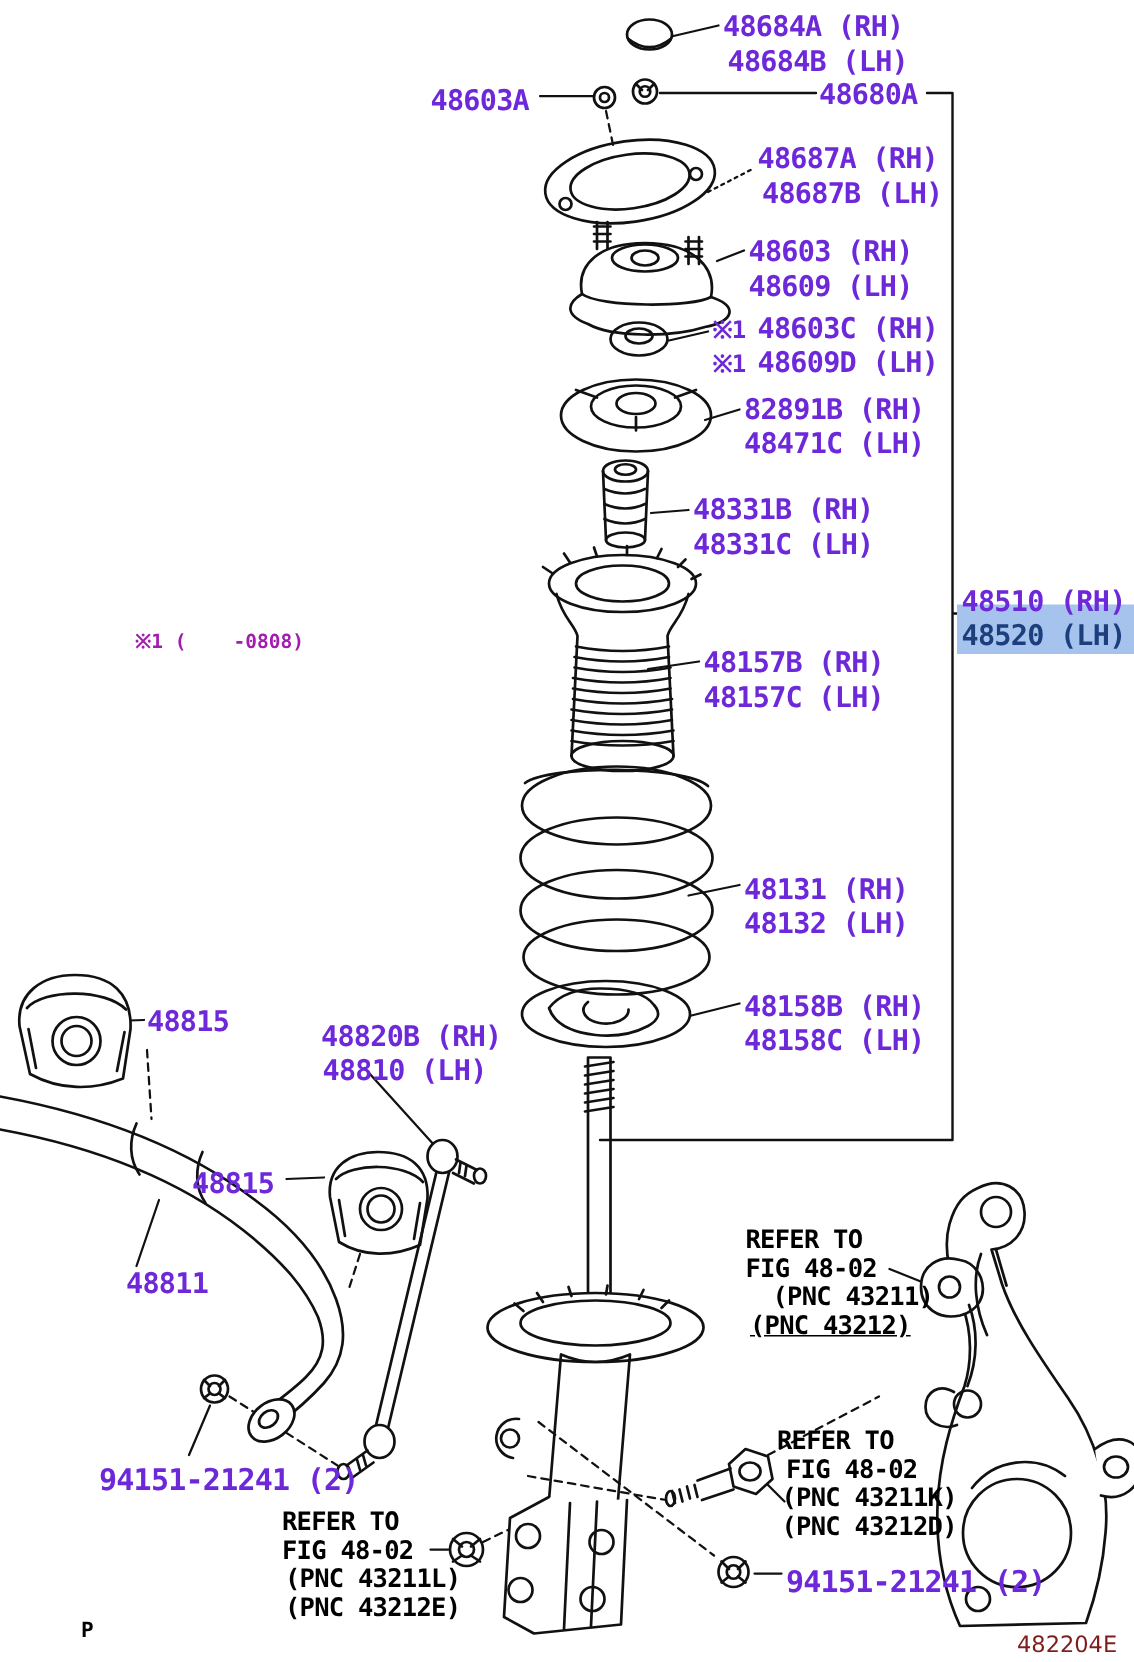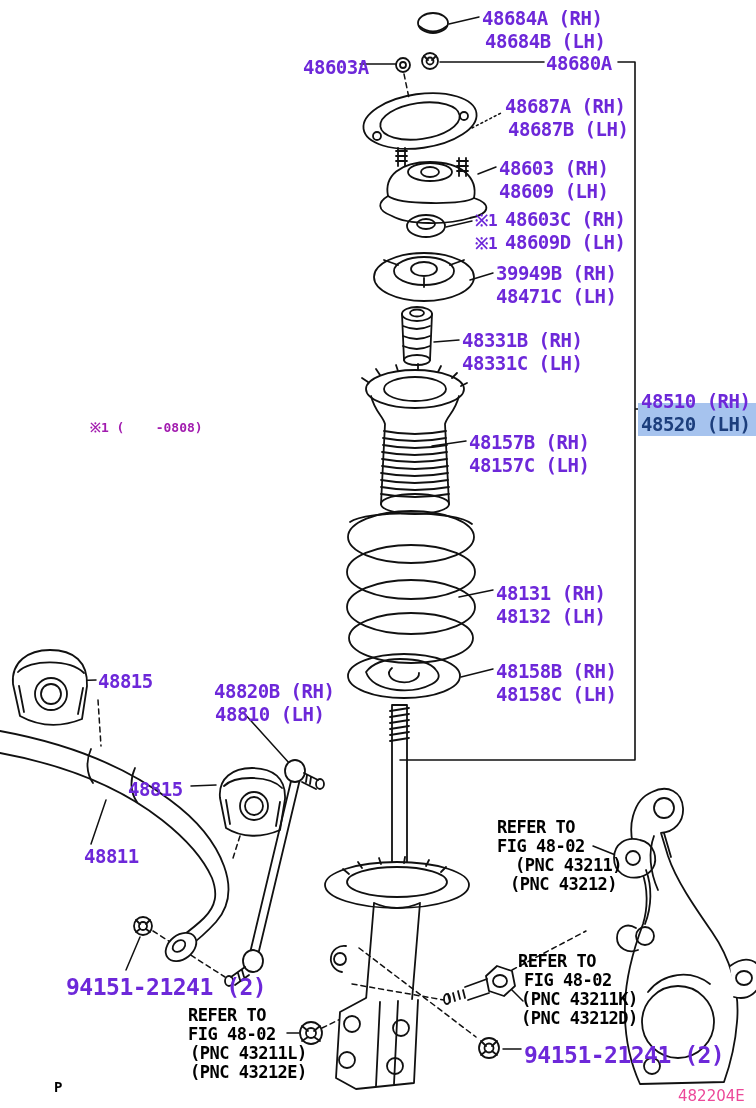--- a/index.html
+++ b/index.html
@@ -1,28 +1,28 @@
 <!DOCTYPE html>
 <html><head>
 <meta charset="utf-8">
 <style>
   html,body{margin:0;padding:0;background:#fff;}
   #stage{position:relative;width:756px;height:1108px;background:#fff;overflow:hidden;
          font-family:"DejaVu Sans Mono",monospace;}
   .pn{position:absolute;font:700 19px "DejaVu Sans Mono",monospace;color:#6d28d9;
       letter-spacing:-0.5px;white-space:pre;}
-  .pn-sm{font-size:23px;}
+  .pn-sm{font-size:20px;}
   .ref{font-size:16px;margin-right:8px;}
   .note{position:absolute;font:700 13px "DejaVu Sans Mono",monospace;color:#a21caf;white-space:pre;}
   .refer{position:absolute;color:#000;}
   .refer div{font:700 17px "DejaVu Sans Mono",monospace;line-height:19px;
              letter-spacing:-0.5px;white-space:pre;}
   .hl{position:absolute;}
   .corner{position:absolute;font:700 14px "DejaVu Sans Mono",monospace;color:#000;}
-  .code{position:absolute;font:400 15px "DejaVu Sans",sans-serif;color:#ec4899;}
+  .code{position:absolute;font:400 15px "DejaVu Sans",sans-serif;color:#7f1d1d;}
   svg{position:absolute;left:0;top:0;}
   .row{position:absolute;display:flex;align-items:baseline;}
 </style>
 </head>
 <body>
 
 <div id="stage">
 
   <svg width="756" height="1108" viewBox="0 0 756 1108">
     <g stroke="#111" fill="none" stroke-width="1.8" stroke-linecap="round" stroke-linejoin="round">
@@ -226,37 +226,37 @@
         <path d="M302,1026 l6,5 M320,1026 l-6,5 M302,1041 l6,-4 M320,1041 l-6,-4"></path>
       </g>
 
     </g>
   </svg>
 
   <div class="hl" style="left:638px;top:403px;width:118px;height:33px;background:#a6c3ee;"></div>
 
   <div class="pn" style="left:482px;top:7px;">48684A (RH)</div>
   <div class="pn" style="left:485px;top:30px;">48684B (LH)</div>
-  <div class="pn" style="left:303px;top:56px;">48603A</div>
+  <div class="pn" style="left:287px;top:56px;">48603A</div>
   <div class="pn" style="left:546px;top:52px;">48680A</div>
   <div class="pn" style="left:505px;top:95px;">48687A (RH)</div>
   <div class="pn" style="left:508px;top:118px;">48687B (LH)</div>
   <div class="pn" style="left:499px;top:157px;">48603 (RH)</div>
   <div class="pn" style="left:499px;top:180px;">48609 (LH)</div>
 
   <div class="row" style="left:475px;top:208px;">
     <span class="pn ref" style="position:static;">※1</span>
     <span class="pn" style="position:static;">48603C (RH)</span>
   </div>
   <div class="row" style="left:475px;top:231px;">
     <span class="pn ref" style="position:static;">※1</span>
     <span class="pn" style="position:static;">48609D (LH)</span>
   </div>
 
-  <div class="pn" style="left:496px;top:262px;">39949B (RH)</div>
+  <div class="pn" style="left:496px;top:262px;">82891B (RH)</div>
   <div class="pn" style="left:496px;top:285px;text-align:right;">48471C (LH)</div>
   <div class="pn" style="left:462px;top:329px;">48331B (RH)</div>
   <div class="pn" style="left:462px;top:352px;">48331C (LH)</div>
 
   <div class="pn" style="left:641px;top:390px;">48510 (RH)</div>
   <div class="pn" style="left:641px;top:413px;color:#1c3e7c;">48520 (LH)</div>
 
   <div class="note" style="left:90px;top:418px;">※1 (    -0808)</div>
 
   <div class="pn" style="left:469px;top:431px;">48157B (RH)</div>
@@ -270,21 +270,21 @@
   <div class="pn" style="left:214px;top:680px;">48820B (RH)</div>
   <div class="pn" style="left:215px;top:703px;">48810 (LH)</div>
   <div class="pn" style="left:128px;top:778px;">48815</div>
   <div class="pn" style="left:84px;top:845px;">48811</div>
   <div class="pn pn-sm" style="left:66px;top:974px;">94151-21241 (2)</div>
 
   <div class="refer" style="left:497px;top:818px;">
     <div>REFER TO</div>
     <div>FIG 48-02</div>
     <div style="margin-left:18px;">(PNC 43211)</div>
-    <div style="margin-left:13px;">(PNC 43212)</div>
+    <div style="margin-left:3px;text-decoration:underline;">(PNC 43212)</div>
   </div>
 
   <div class="refer" style="left:518px;top:952px;line-height:20px;">
     <div>REFER TO</div>
     <div style="margin-left:6px;">FIG 48-02</div>
     <div style="margin-left:3px;">(PNC 43211K)</div>
     <div style="margin-left:3px;">(PNC 43212D)</div>
   </div>
   <div class="pn pn-sm" style="left:524px;top:1042px;">94151-21241 (2)</div>
 

